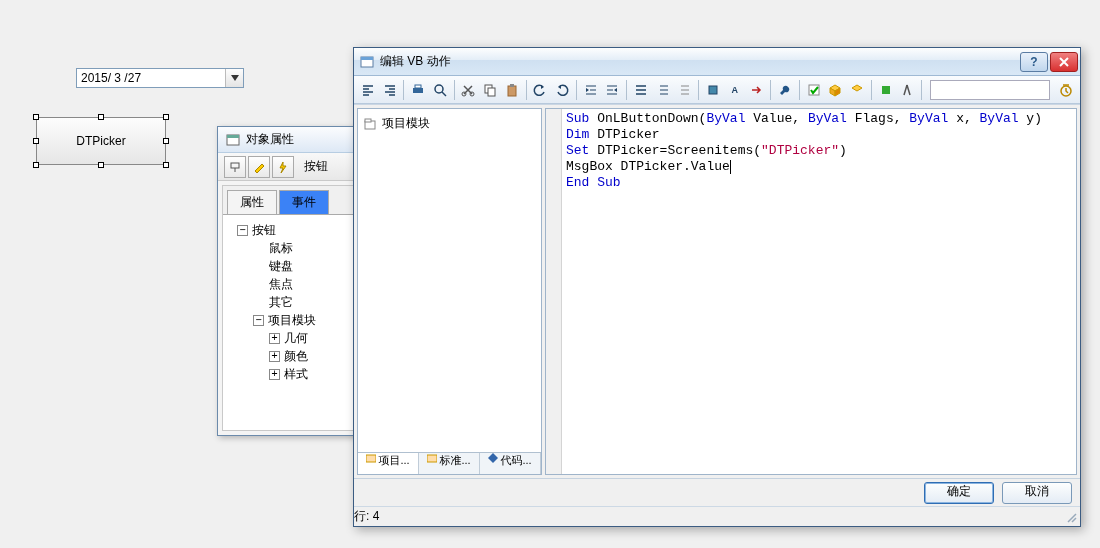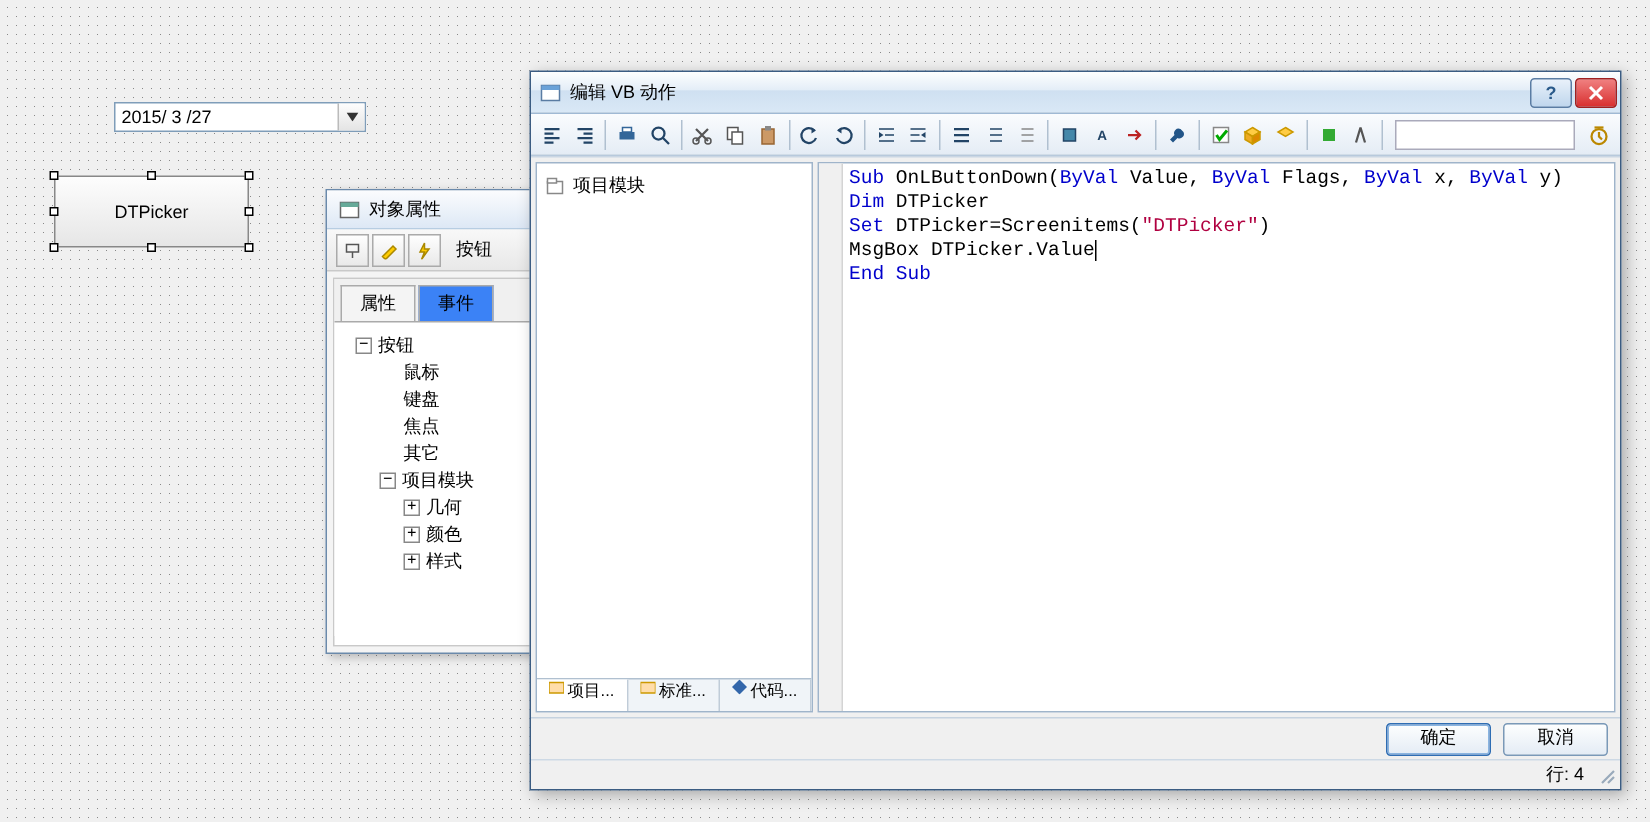--- a/index.html
+++ b/index.html
@@ -236,21 +236,21 @@
     width:70px; height:22px;
     border:1px solid #7a99b8;
     border-radius:3px;
     background:linear-gradient(#fdfefe,#e4ecf5);
     display:flex;align-items:flex-start;justify-content:center;
     cursor:pointer;
   }
   .vb-btn.primary { border-color:#2f6db3; box-shadow:0 0 0 1px #8ab4e0 inset; }
   .vb-status {
     height:20px; border-top:1px solid #cdd9e5;
-    display:flex; align-items:center; justify-content:flex-end;
+    display:flex; align-items:center; justify-content:flex-start;
     padding-right:24px;
     font-size:12px;
     background:#f0f0f0;
     position:relative;
   }
   .vb-status .grip {
     position:absolute; right:2px; bottom:2px;
     width:12px;height:12px;
   }
 </style>

